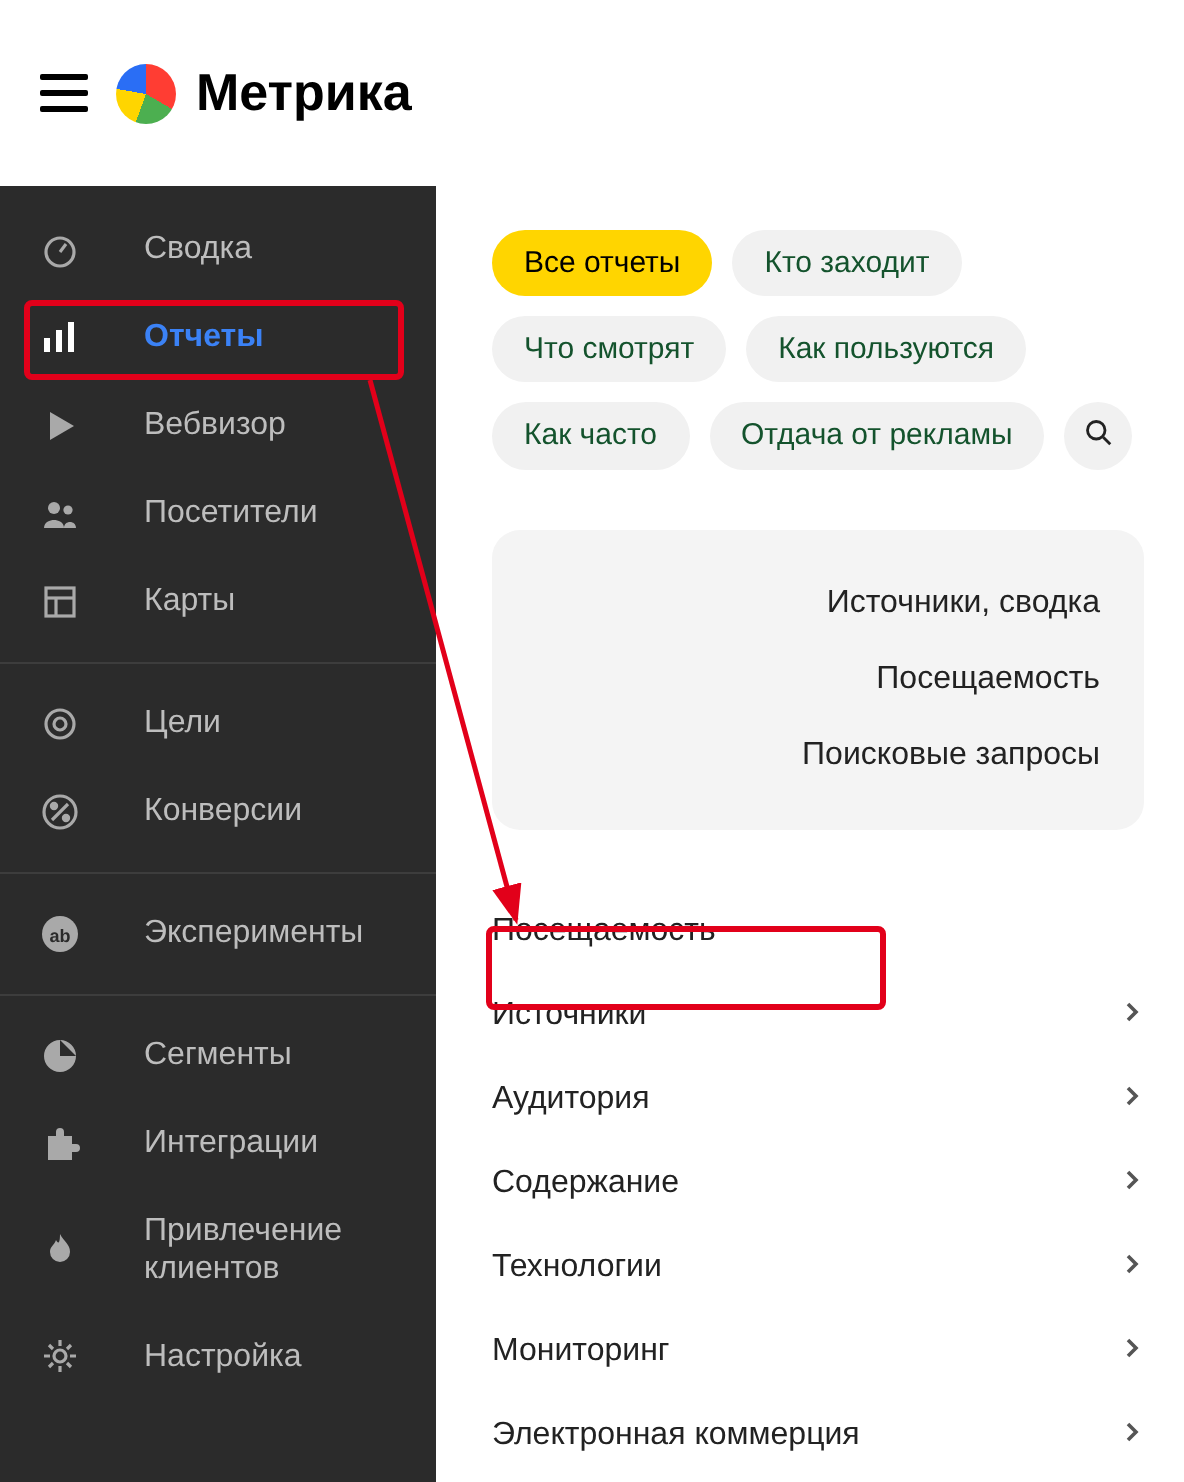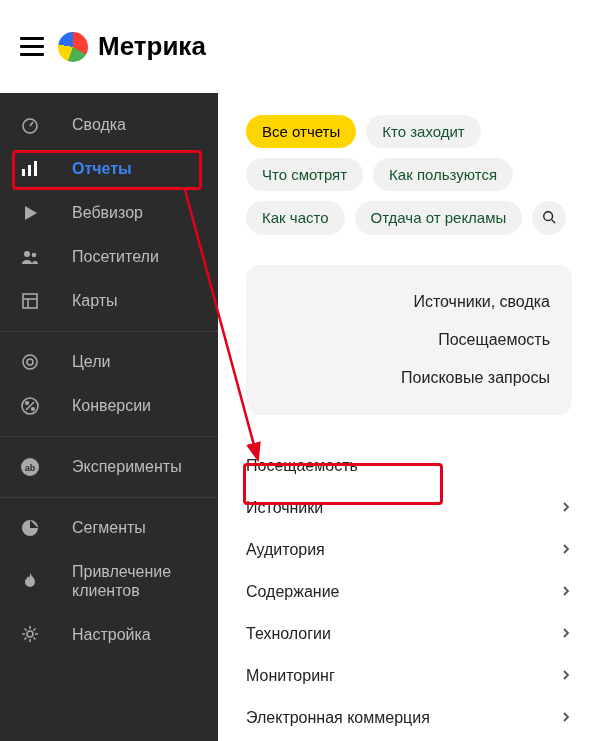--- a/index.html
+++ b/index.html
@@ -287,20 +287,28 @@
 
     <div class="sidebar-item">
       <span class="sidebar-icon">
         <svg viewBox="0 0 20 20" width="20" height="20" fill="#a9a9a9">
             <path d="M10 2a8 8 0 1 1 0 16 8 8 0 0 1 0-16zm0 0v8h8"></path>
           </svg>
       </span>
       <span>Сегменты</span>
     </div>
 
+    <div class="sidebar-item">
+      <span class="sidebar-icon">
+        <svg viewBox="0 0 20 20" width="20" height="20" fill="#a9a9a9">
+            <path d="M4 6h4V4a2 2 0 1 1 4 0v2h4v4h2a2 2 0 1 1 0 4h-2v4H4z"></path>
+          </svg>
+      </span>
+      <span>Интеграции</span>
+    </div>
 
     <div class="sidebar-item">
       <span class="sidebar-icon">
         <svg viewBox="0 0 20 20" width="20" height="20" fill="#a9a9a9">
             <path d="M10 2c2 4 5 5 5 9a5 5 0 0 1-10 0c0-3 2-3 3-6 1 2 2 2 2-3z"></path>
           </svg>
       </span>
       <span>Привлечение клиентов</span>
     </div>
 

